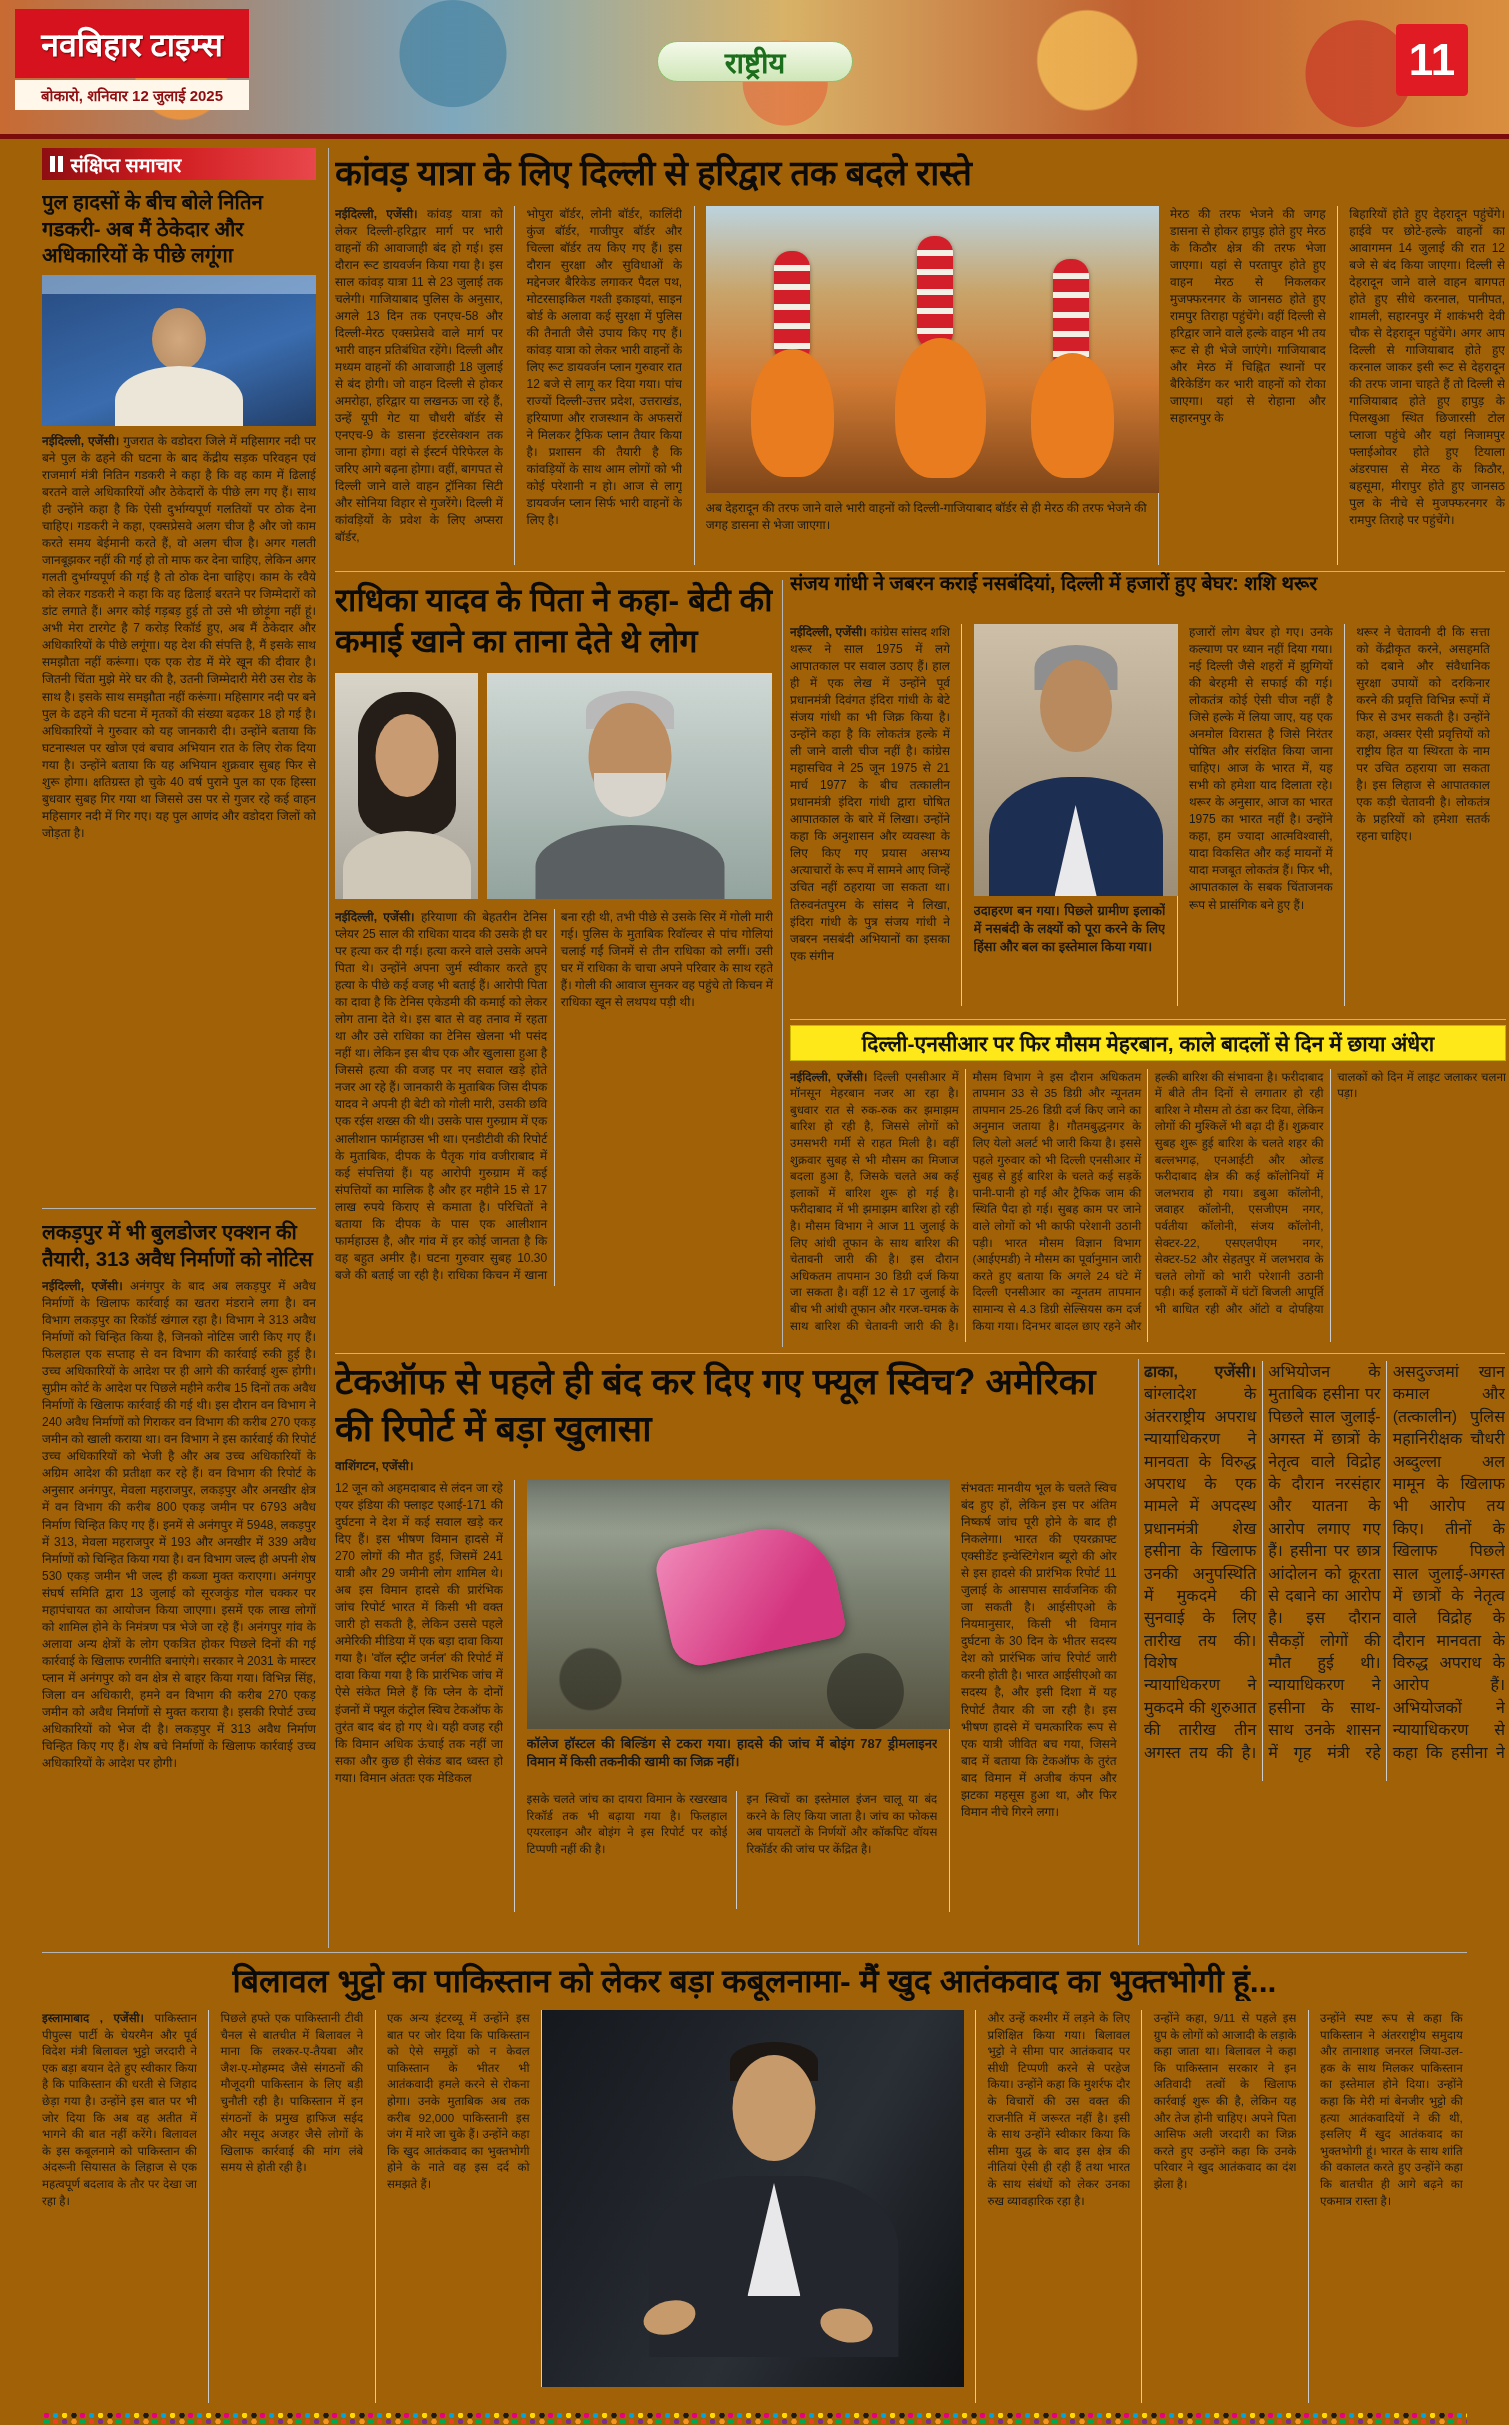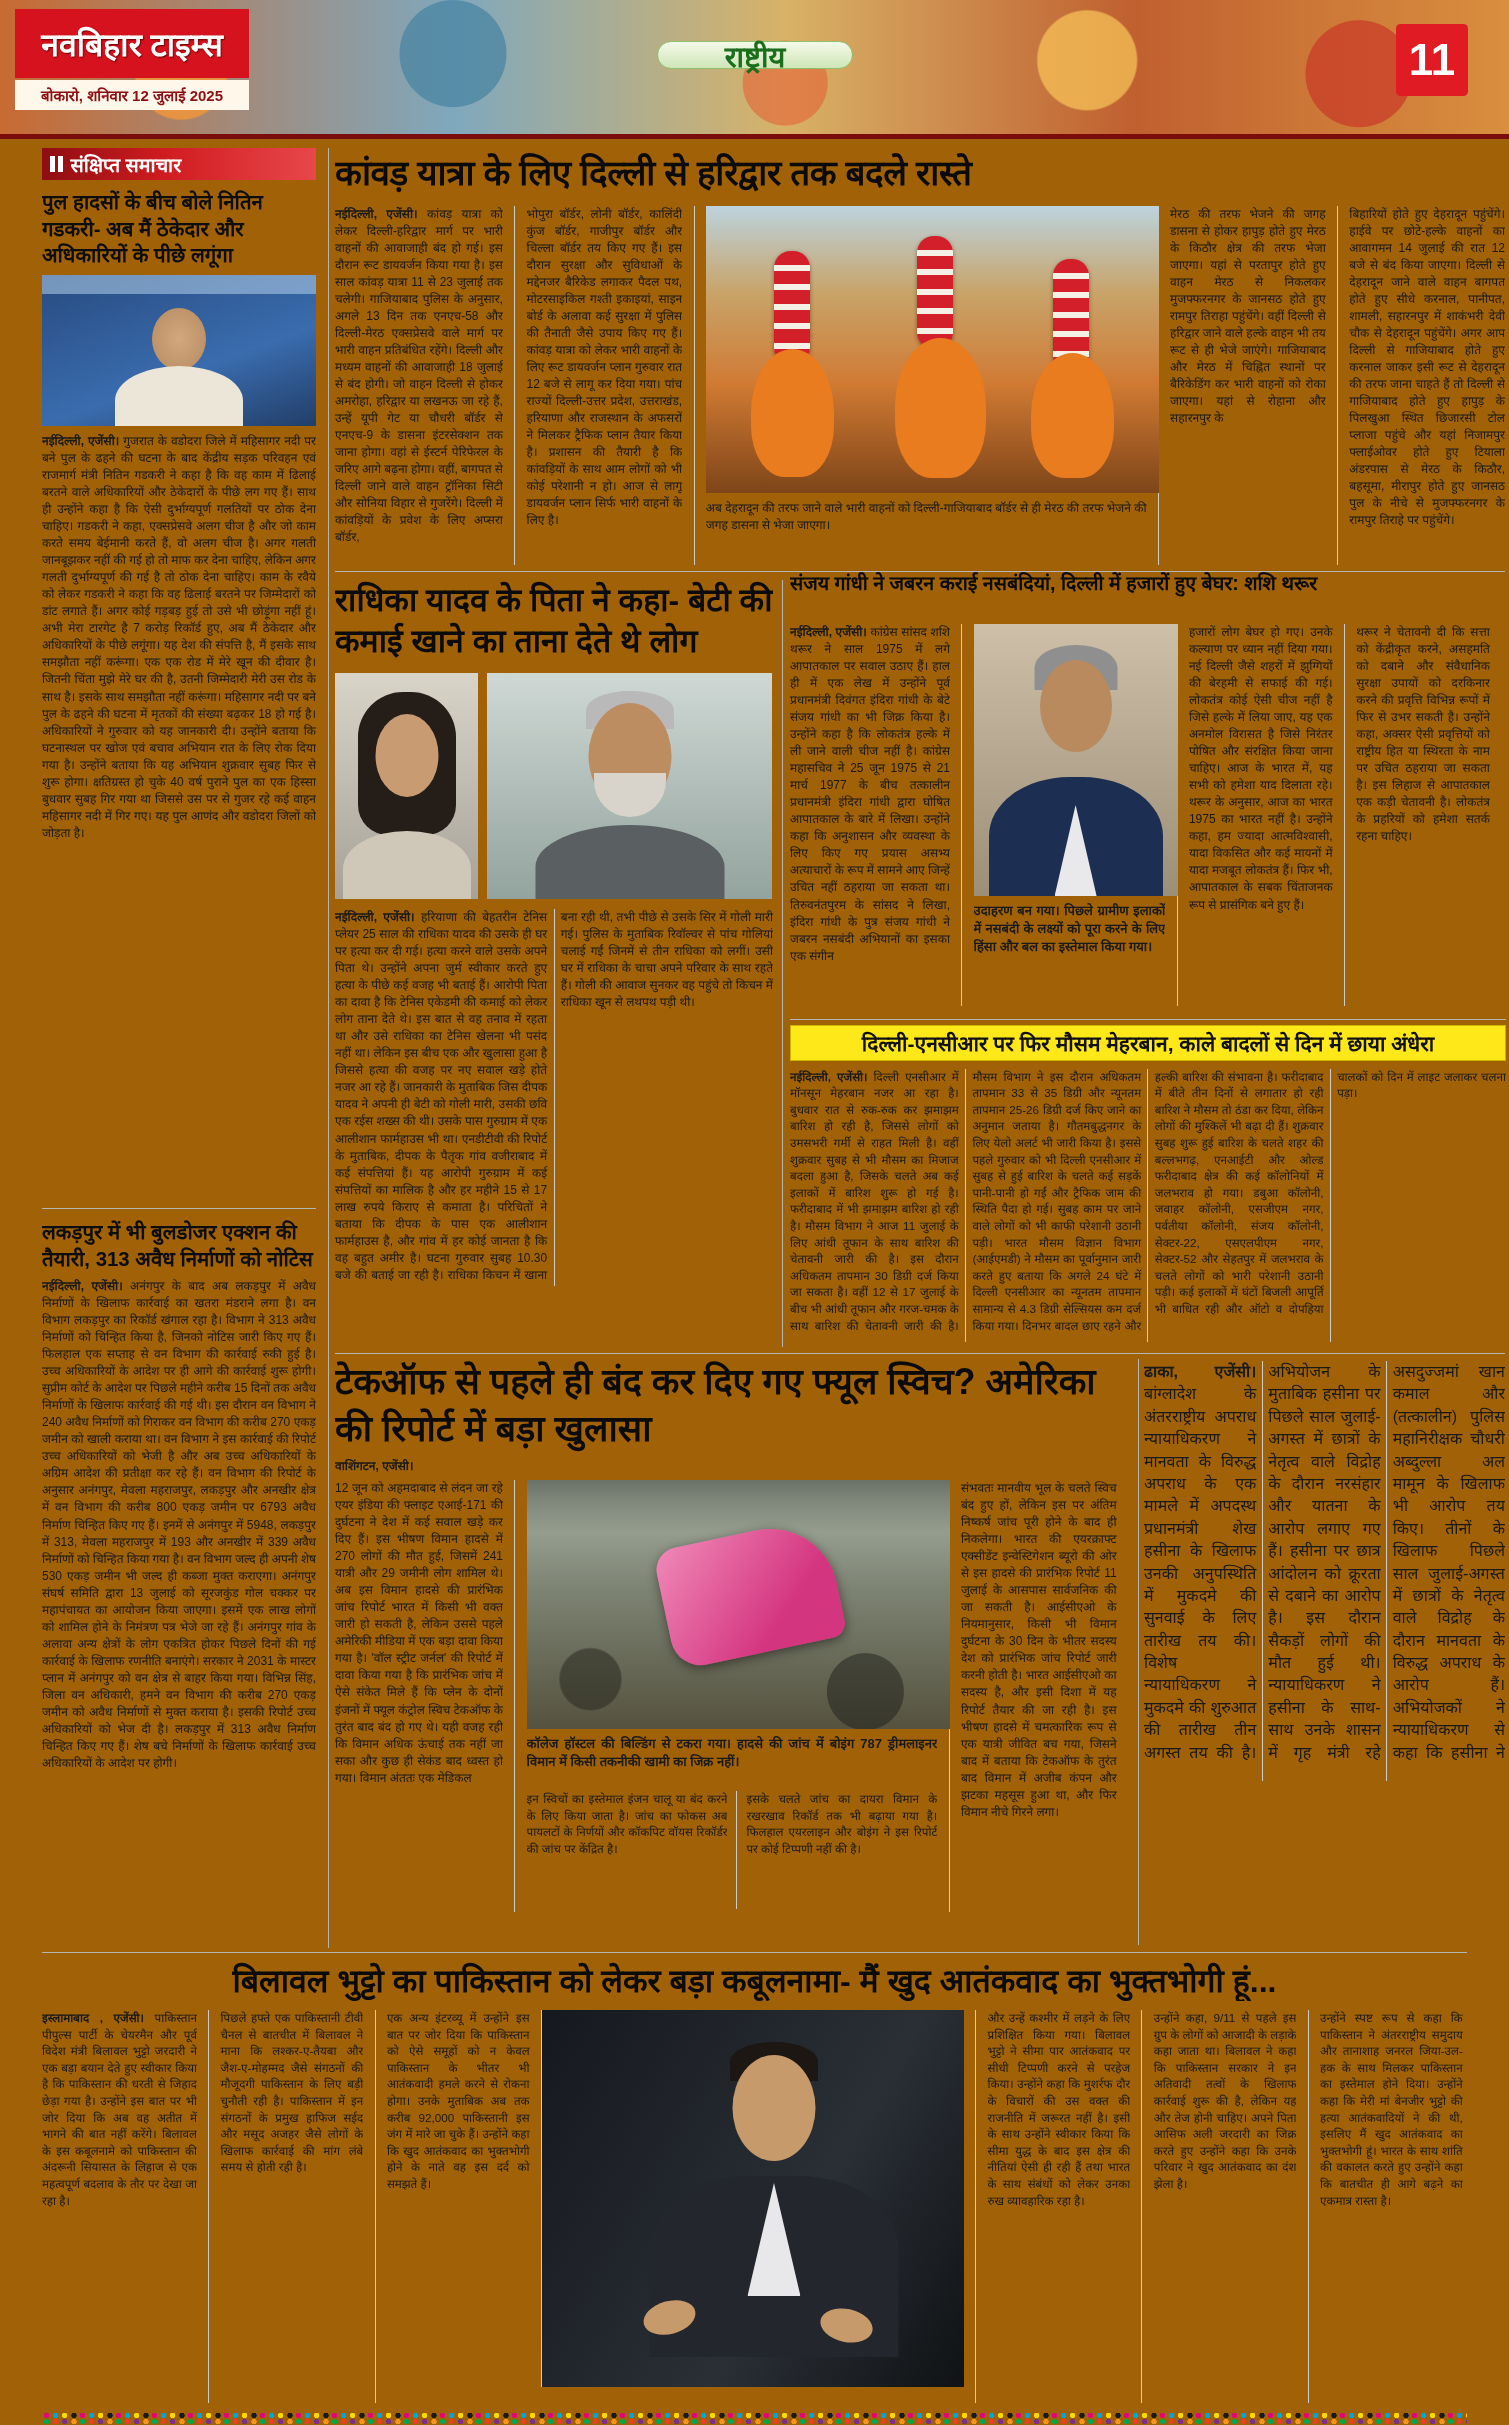--- a/index.html
+++ b/index.html
@@ -14,21 +14,21 @@
       radial-gradient(circle at 30% 40%, rgba(70,130,160,.70) 0 53px, transparent 54px),
       radial-gradient(circle at 52% 62%, rgba(230,90,50,.55) 0 42px, transparent 43px),
       radial-gradient(circle at 72% 45%, rgba(250,200,90,.70) 0 49px, transparent 51px),
       radial-gradient(circle at 90% 55%, rgba(200,60,40,.75) 0 53px, transparent 54px),
       linear-gradient(90deg,#c86a32,#7fa8bd 30%,#d8b267 52%,#c06030 75%,#d98f3f);
   }
   .masthead-box { position:absolute; left:15px; top:9px; width:234px; height:69px; background:#d5121e;
     display:flex; align-items:center; justify-content:center; color:#fff; font-weight:bold; font-size:32px; text-shadow:0.8px 0.8px 1.5px #6d0000; }
   .masthead-date { position:absolute; left:15px; top:80px; width:234px; height:30px; background:#fff7ea;
     display:flex; align-items:center; justify-content:center; color:#8e0e12; font-weight:bold; font-size:15px; }
-  .section-pill { position:absolute; left:657px; top:41px; width:196px; height:28px; border-radius:21px;
+  .section-pill { position:absolute; left:657px; top:41px; width:196px; height:41px; border-radius:21px;
     background:linear-gradient(#f4f9e9,#cfe6b8); border:1.5px solid #8fbf6d;
     display:flex; align-items:center; justify-content:center; color:#1b6e1b; font-weight:bold; font-size:29px; }
   .page-num { position:absolute; right:42px; top:24px; width:72px; height:72px; background:#e01b24; border-radius:4.5px;
     display:flex; align-items:center; justify-content:center; color:#fff; font-weight:bold; font-size:44px; }
   .rule-top { position:absolute; left:0; top:134px; width:1510px; height:4.5px; background:#7a0c0c; }
 
   
   .bodytext { text-align:justify; font-size:12px; line-height:1.42; color:#191919; overflow:hidden; }
   .dateline { font-weight:bold; }
   .caption { font-weight:bold; font-size:13px; line-height:1.38; text-align:justify; }
@@ -302,22 +302,22 @@
     <p class="fuel-date"><b class="dateline">वाशिंगटन, एजेंसी।</b></p>
     <div class="row fuel-body">
       <div class="bodytext fuel-col">12 जून को अहमदाबाद से लंदन जा रहे एयर इंडिया की फ्लाइट एआई-171 की दुर्घटना ने देश में कई सवाल खड़े कर दिए हैं। इस भीषण विमान हादसे में 270 लोगों की मौत हुई, जिसमें 241 यात्री और 29 जमीनी लोग शामिल थे। अब इस विमान हादसे की प्रारंभिक जांच रिपोर्ट भारत में किसी भी वक्त जारी हो सकती है, लेकिन उससे पहले अमेरिकी मीडिया में एक बड़ा दावा किया गया है। 'वॉल स्ट्रीट जर्नल' की रिपोर्ट में दावा किया गया है कि प्रारंभिक जांच में ऐसे संकेत मिले हैं कि प्लेन के दोनों इंजनों में फ्यूल कंट्रोल स्विच टेकऑफ के तुरंत बाद बंद हो गए थे। यही वजह रही कि विमान अधिक ऊंचाई तक नहीं जा सका और कुछ ही सेकंड बाद ध्वस्त हो गया। विमान अंततः एक मेडिकल</div>
       <div class="fuel-mid">
         <div class="photo crash-photo">
           <div class="shape smoke"></div>
           <div class="shape tail"></div>
         </div>
         <p class="caption fuel-cap">कॉलेज हॉस्टल की बिल्डिंग से टकरा गया। हादसे की जांच में बोइंग 787 ड्रीमलाइनर विमान में किसी तकनीकी खामी का जिक्र नहीं।</p>
         <div class="fuel-minirow">
+          <div class="bodytext fuel-mini">इसके चलते जांच का दायरा विमान के रखरखाव रिकॉर्ड तक भी बढ़ाया गया है। फिलहाल एयरलाइन और बोइंग ने इस रिपोर्ट पर कोई टिप्पणी नहीं की है।</div>
           <div class="bodytext fuel-mini">इन स्विचों का इस्तेमाल इंजन चालू या बंद करने के लिए किया जाता है। जांच का फोकस अब पायलटों के निर्णयों और कॉकपिट वॉयस रिकॉर्डर की जांच पर केंद्रित है।</div>
-          <div class="bodytext fuel-mini">इसके चलते जांच का दायरा विमान के रखरखाव रिकॉर्ड तक भी बढ़ाया गया है। फिलहाल एयरलाइन और बोइंग ने इस रिपोर्ट पर कोई टिप्पणी नहीं की है।</div>
         </div>
       </div>
       <div class="bodytext fuel-col">संभवतः मानवीय भूल के चलते स्विच बंद हुए हों, लेकिन इस पर अंतिम निष्कर्ष जांच पूरी होने के बाद ही निकलेगा। भारत की एयरक्राफ्ट एक्सीडेंट इन्वेस्टिगेशन ब्यूरो की ओर से इस हादसे की प्रारंभिक रिपोर्ट 11 जुलाई के आसपास सार्वजनिक की जा सकती है। आईसीएओ के नियमानुसार, किसी भी विमान दुर्घटना के 30 दिन के भीतर सदस्य देश को प्रारंभिक जांच रिपोर्ट जारी करनी होती है। भारत आईसीएओ का सदस्य है, और इसी दिशा में यह रिपोर्ट तैयार की जा रही है। इस भीषण हादसे में चमत्कारिक रूप से एक यात्री जीवित बच गया, जिसने बाद में बताया कि टेकऑफ के तुरंत बाद विमान में अजीब कंपन और झटका महसूस हुआ था, और फिर विमान नीचे गिरने लगा।</div>
     </div>
   </div>
 
   <div class="vrule" style="left:1138px; top:1359px; height:586px;"></div>
 
   <div class="hasina">
     <div class="bodytext hasina-body">

